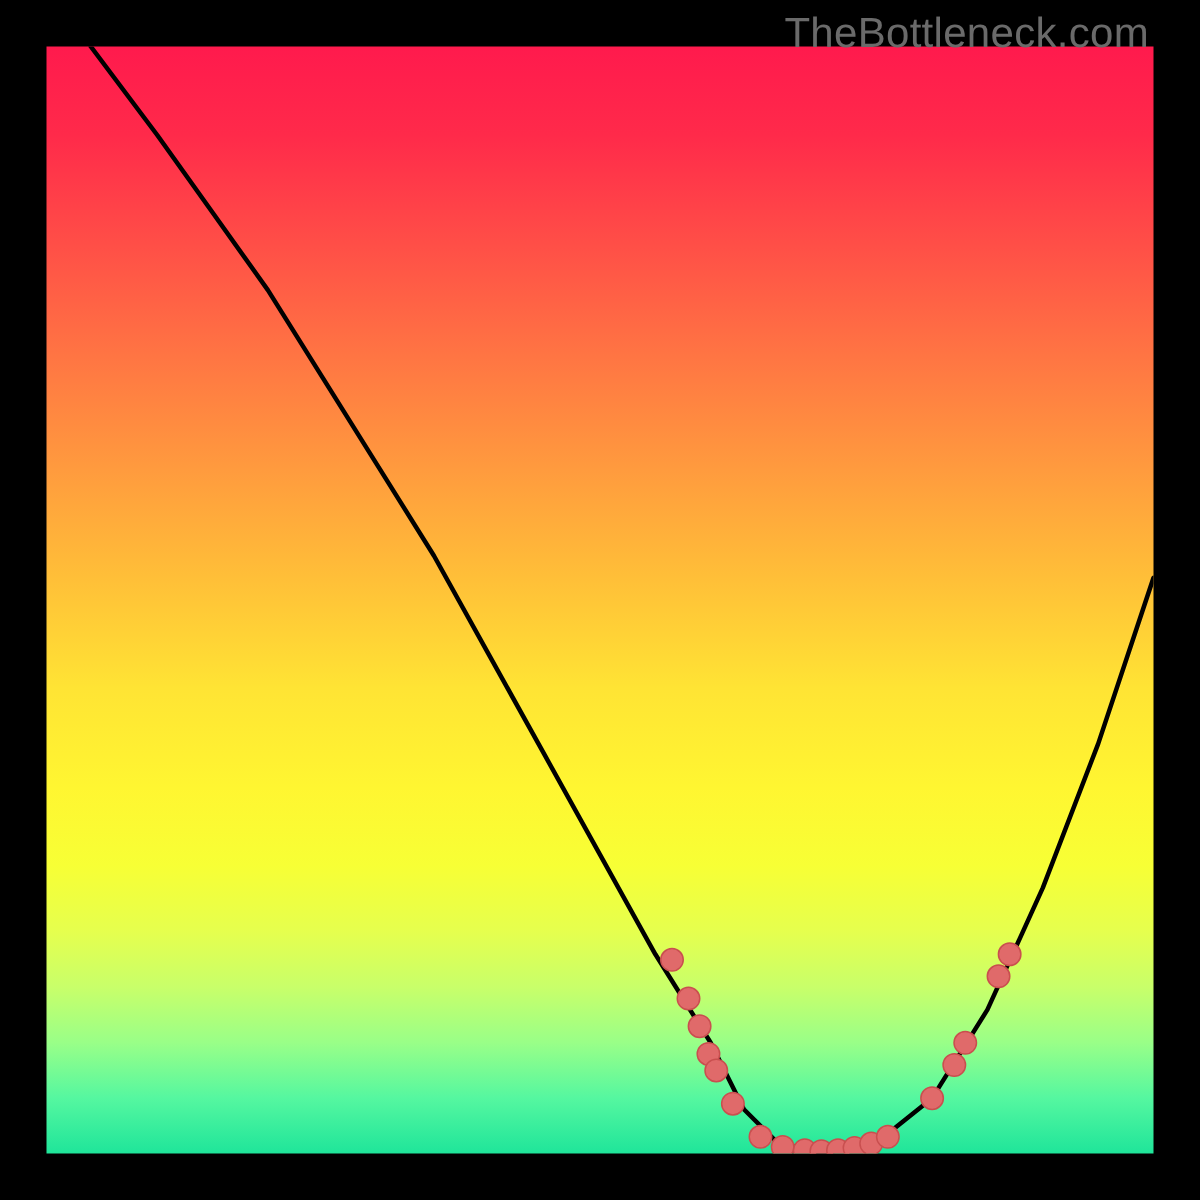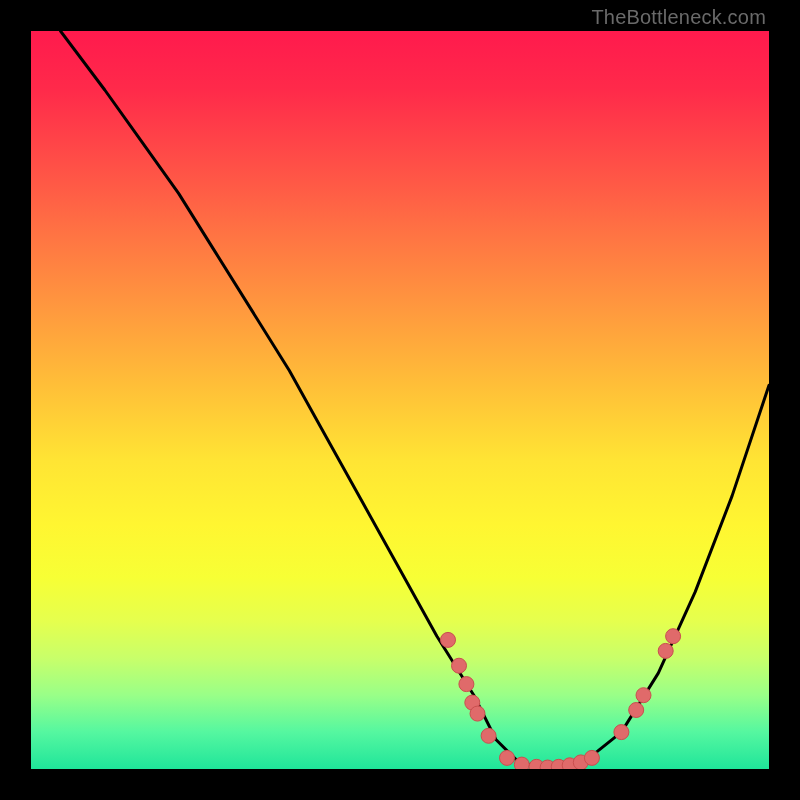--- a/index.html
+++ b/index.html
@@ -31,21 +31,21 @@
       #c8ff6a 85%,
       #99ff88 90%,
       #55f7a0 95%,
       #1fe59a 100%);
   }
   .watermark {
     position: absolute;
     top: 6px;
     right: 34px;
     color: #6a6a6a;
-    font-size: 20px;
+    font-size: 28px;
     letter-spacing: 0.2px;
   }
   svg {
     position: absolute;
     left: 0;
     top: 0;
   }
 </style>
 </head>
 <body>

